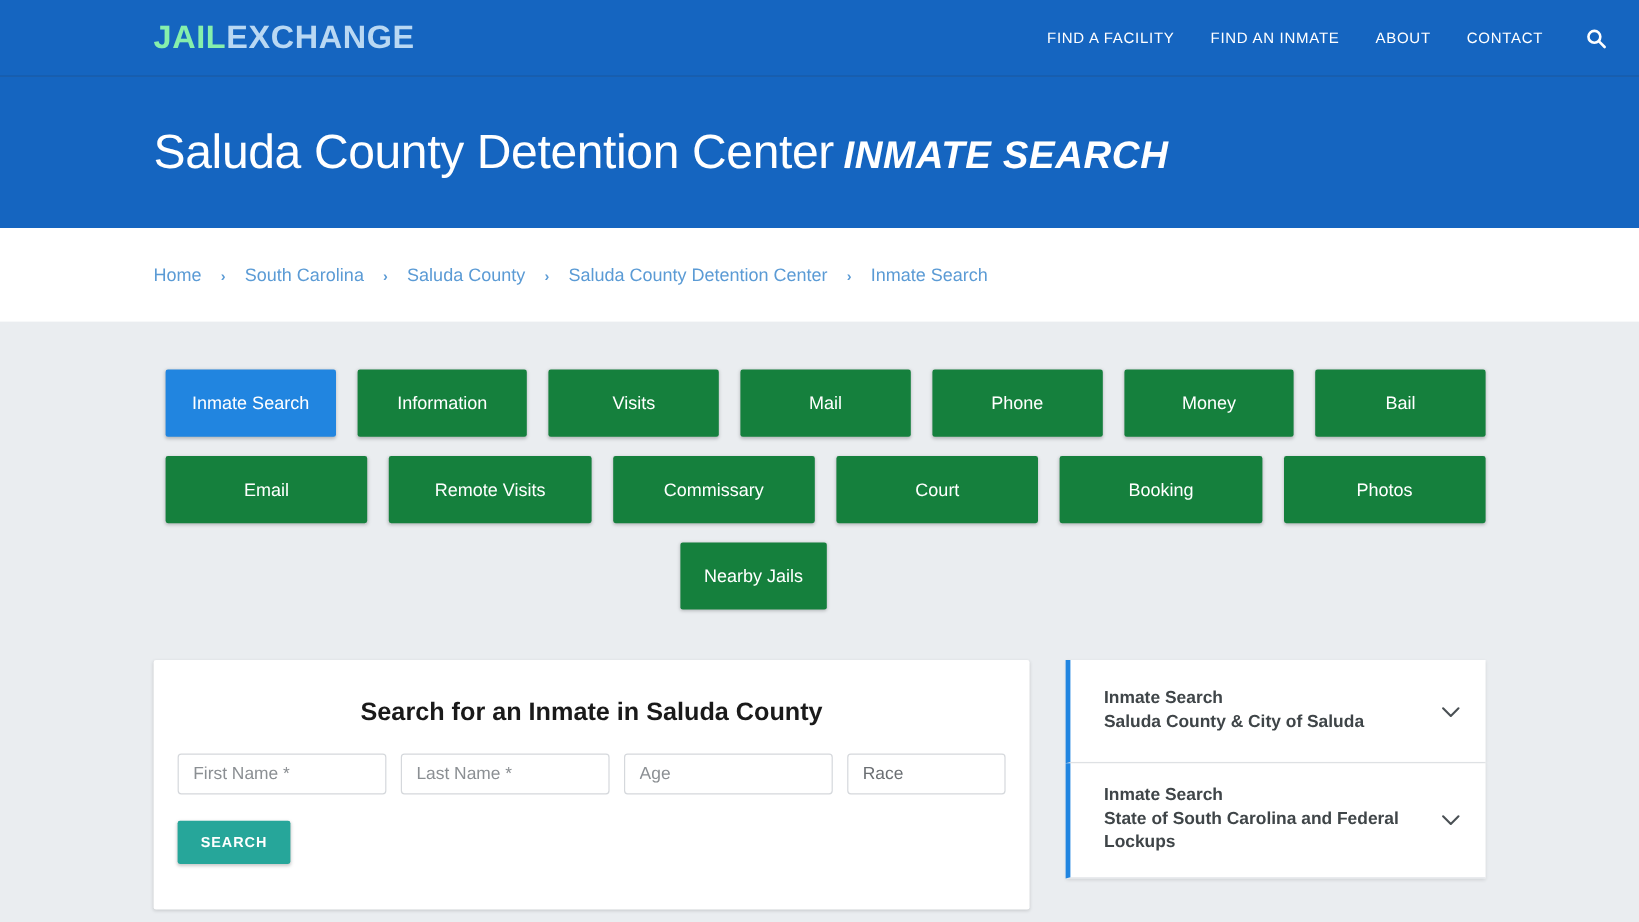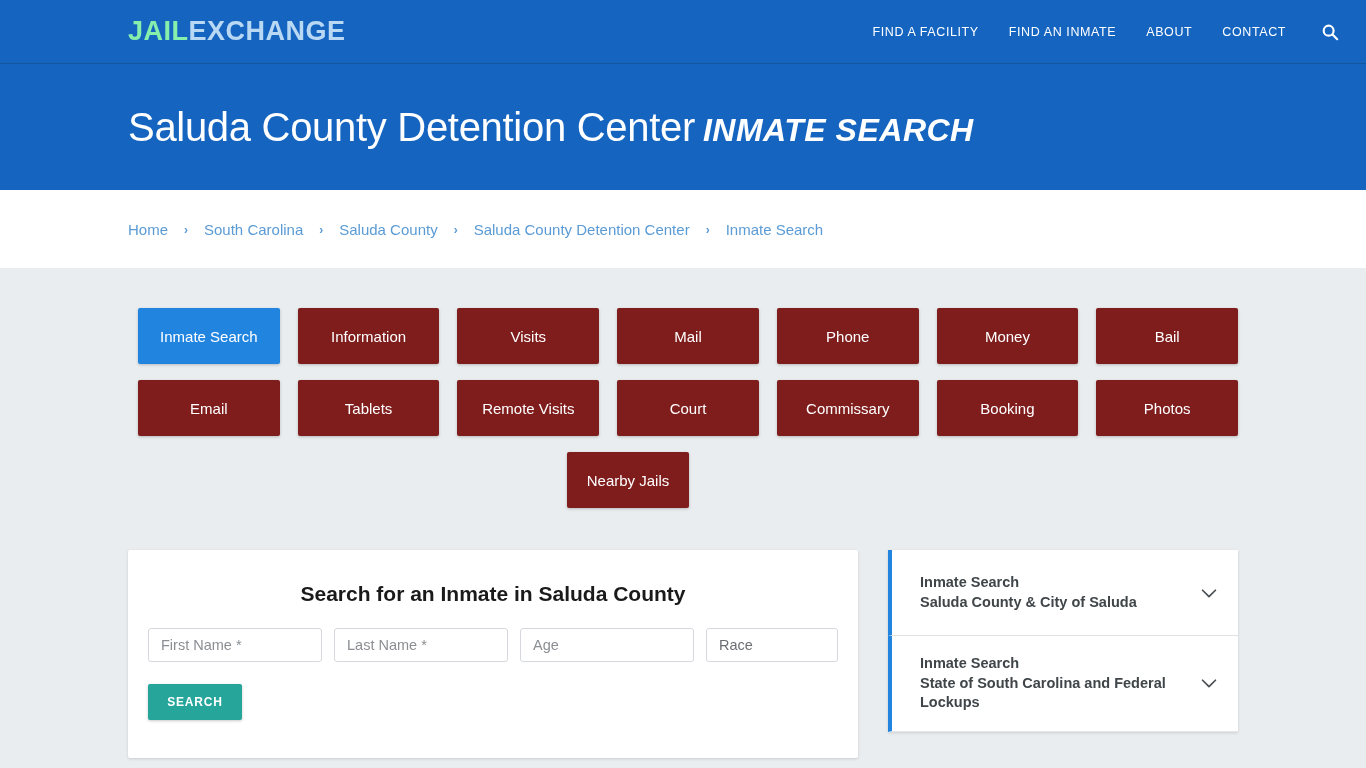--- a/index.html
+++ b/index.html
@@ -99,21 +99,21 @@
   }
   .tab-row {
     display: flex;
     gap: 18px;
     margin-bottom: 16px;
   }
   .tab-row.centered { justify-content: center; gap: 18px; padding-right: 120px;}
   .tab {
     flex: 1 1 0;
     height: 56px;
-    background: #7f1d1d;
+    background: #15803d;
     color: #ffffff;
     font-size: 15px;
     display: flex;
     align-items: center;
     justify-content: center;
     border-radius: 2px;
     box-shadow: 0 1px 3px rgba(0,0,0,0.22);
     cursor: pointer;
     white-space: nowrap;
   }
@@ -249,24 +249,23 @@
     <div class="tab active">Inmate Search</div>
     <div class="tab">Information</div>
     <div class="tab">Visits</div>
     <div class="tab">Mail</div>
     <div class="tab">Phone</div>
     <div class="tab">Money</div>
     <div class="tab">Bail</div>
   </div>
   <div class="tab-row">
     <div class="tab">Email</div>
-    <div class="tab">Tablets</div>
     <div class="tab">Remote Visits</div>
+    <div class="tab">Commissary</div>
     <div class="tab">Court</div>
-    <div class="tab">Commissary</div>
     <div class="tab">Booking</div>
     <div class="tab">Photos</div>
   </div>
   <div class="tab-row centered">
     <div class="tab">Nearby Jails</div>
   </div>
 </div>
 
 <div class="content">
 

